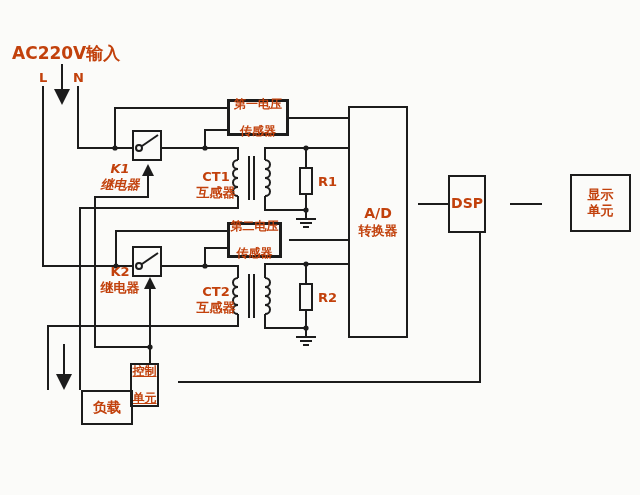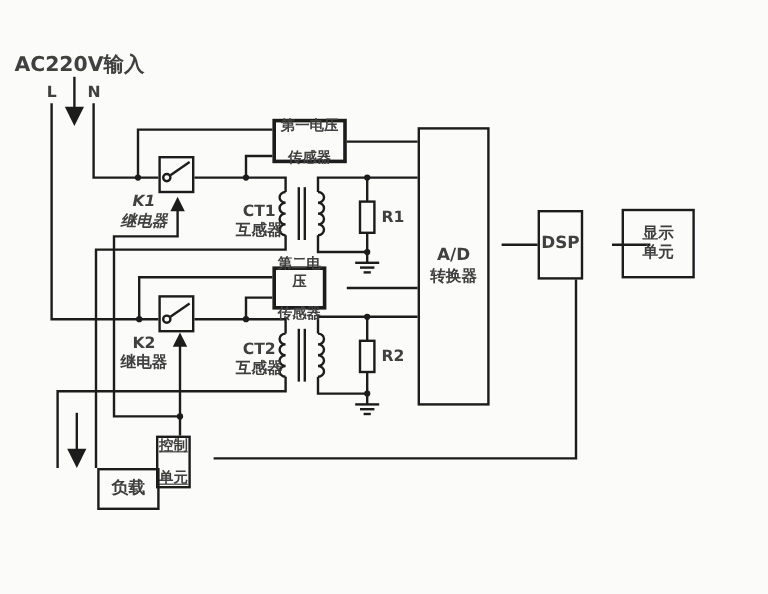--- a/index.html
+++ b/index.html
@@ -1,18 +1,18 @@
 <!DOCTYPE html>
 <html><head>
 <meta charset="utf-8">
 <style>
   html,body{margin:0;padding:0;}
   #stage{
     position:relative;width:640px;height:495px;overflow:hidden;
-    background:#fbfbf9;color:#404040;
+    background:#fbfbf9;color:#c2410c;
     font-family:"DejaVu Sans", sans-serif;
   }
   #wires{position:absolute;left:0;top:0;width:640px;height:495px;}
   .box{
     position:absolute;box-sizing:border-box;border:2px solid #1c1c1c;
     display:flex;flex-direction:column;align-items:center;justify-content:center;
     text-align:center;background:transparent;line-height:1.25;
   }
   .lbl{
     position:absolute;box-sizing:border-box;text-align:center;line-height:1.2;
@@ -127,59 +127,59 @@
   </svg>
 
   <div id="ac-label">AC220V输入</div>
   <div class="ln" style="left:39px;top:70px;">L</div>
   <div class="ln" style="left:73px;top:70px;">N</div>
 
   <div class="lbl b13" style="left:88px;top:161px;width:64px;font-style:italic;">
     <span>K1</span><br>
     <span>继电器</span>
   </div>
-  <div class="lbl b13" style="left:88px;top:279px;width:64px;">
+  <div class="lbl b13" style="left:88px;top:264px;width:64px;">
     <span>K2</span><br>
     <span>继电器</span>
   </div>
 
   <div class="lbl b13" style="left:175px;top:169px;width:82px;">
     <span>CT1</span><br>
     <span>互感器</span>
   </div>
   <div class="lbl b13" style="left:175px;top:284px;width:82px;">
     <span>CT2</span><br>
     <span>互感器</span>
   </div>
 
   <div class="lbl b13" style="left:318px;top:174px;">R1</div>
   <div class="lbl b13" style="left:318px;top:290px;">R2</div>
 
   <div class="box b12" style="left:227px;top:99px;width:62px;height:37px;border-width:3px;">
     <span>第一电压</span>
     <span>传感器</span>
   </div>
-  <div class="box b12" style="left:227px;top:222px;width:45px;height:36px;border-width:3px;">
+  <div class="box b12" style="left:227px;top:222px;width:55px;height:36px;border-width:3px;">
     <span>第二电压</span>
     <span>传感器</span>
   </div>
 
   <div class="box" style="left:132px;top:130px;width:30px;height:31px;"></div>
   <div class="box" style="left:132px;top:246px;width:30px;height:31px;"></div>
 
   <div class="box" style="left:348px;top:106px;width:60px;height:232px;">
     <span class="b14">A/D</span>
     <span class="b13">转换器</span>
   </div>
 
   <div class="box b14" style="left:448px;top:175px;width:38px;height:58px;">
     <span>DSP</span>
   </div>
 
-  <div class="box b13" style="left:518px;top:174px;width:61px;height:58px;">
+  <div class="box b13" style="left:570px;top:174px;width:61px;height:58px;">
     <span>显示</span>
     <span>单元</span>
   </div>
 
   <div class="box b12" style="left:130px;top:363px;width:29px;height:44px;text-decoration:underline;">
     <span>控制</span>
     <span>单元</span>
   </div>
 
   <div class="box b14" style="left:38px;top:390px;width:52px;height:35px;margin-left:43px;">

